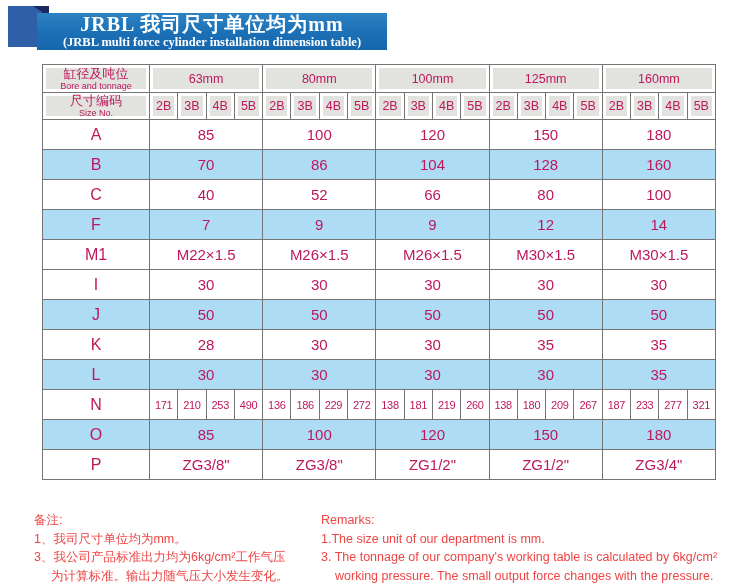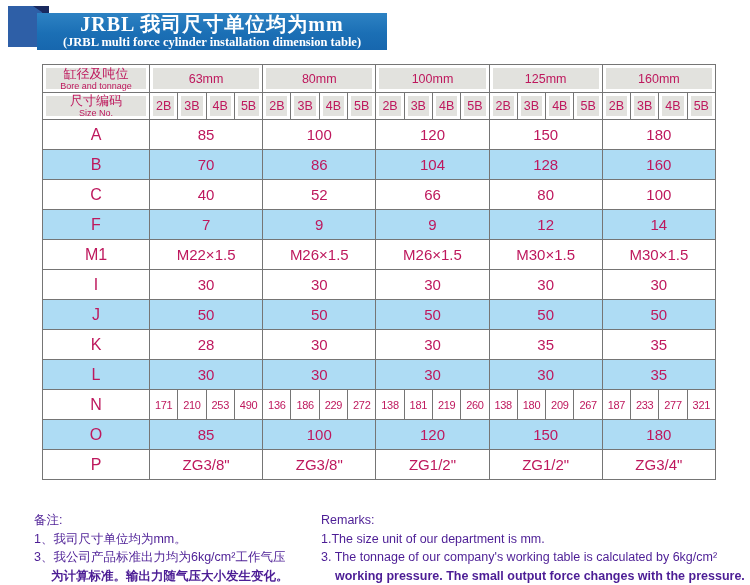--- a/index.html
+++ b/index.html
@@ -46,25 +46,25 @@
   .corner-cell, .sizeno-cell { width:106px; }
   .h-cn { font-size:13px; line-height:14px; display:block; }
   .h-en { font-size:9px;  line-height:10px; display:block; }
   .ghead { font-size:12.5px; }
   .dim tbody th { font-size:16px; height:29px; background:#fff; }
   .dim tbody td { font-size:15px; background:#fff; }
   .dim tbody tr.shade th, .dim tbody tr.shade td { background:#aedcf4; }
   .dim tbody td.ncell { font-size:11px; letter-spacing:-0.3px; }
 
   
-  .notes { position:absolute; top:511px; font-size:12.5px; color:#4c1d95;
+  .notes { position:absolute; top:511px; font-size:12.5px; color:#ef4444;
            line-height:18.5px; }
   .notes-cn { left:34px;  width:268px; }
   .notes-en { left:288px; width:438px;margin-left:33px; }
-  .notes .cont { padding-left:17px;font-weight:bold; }
+  .notes .cont { padding-left:17px; }
   .notes-en .cont { padding-left:14px; }
 </style>
 </head>
 <body>
 
 <div class="page">
 
   <div class="banner-square">
     <div class="fold"></div>
   </div>

